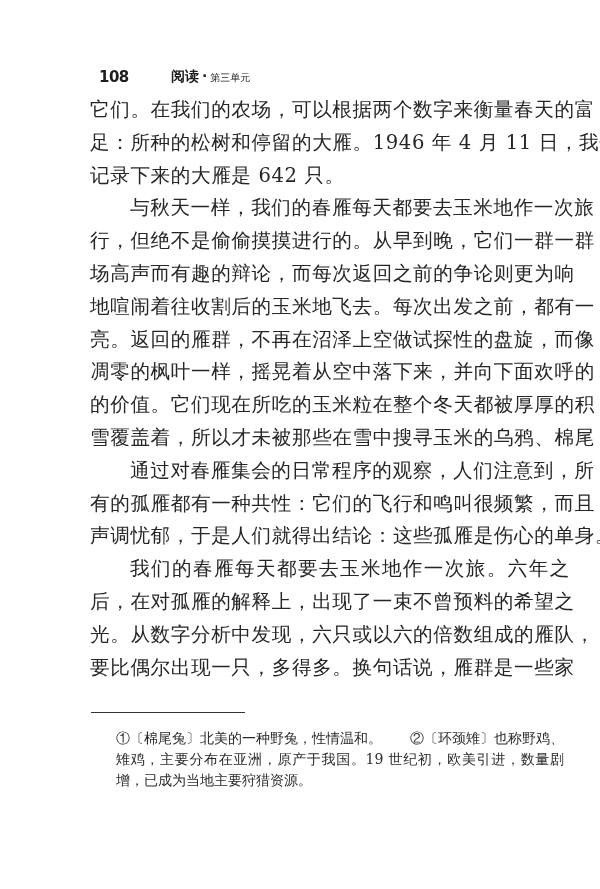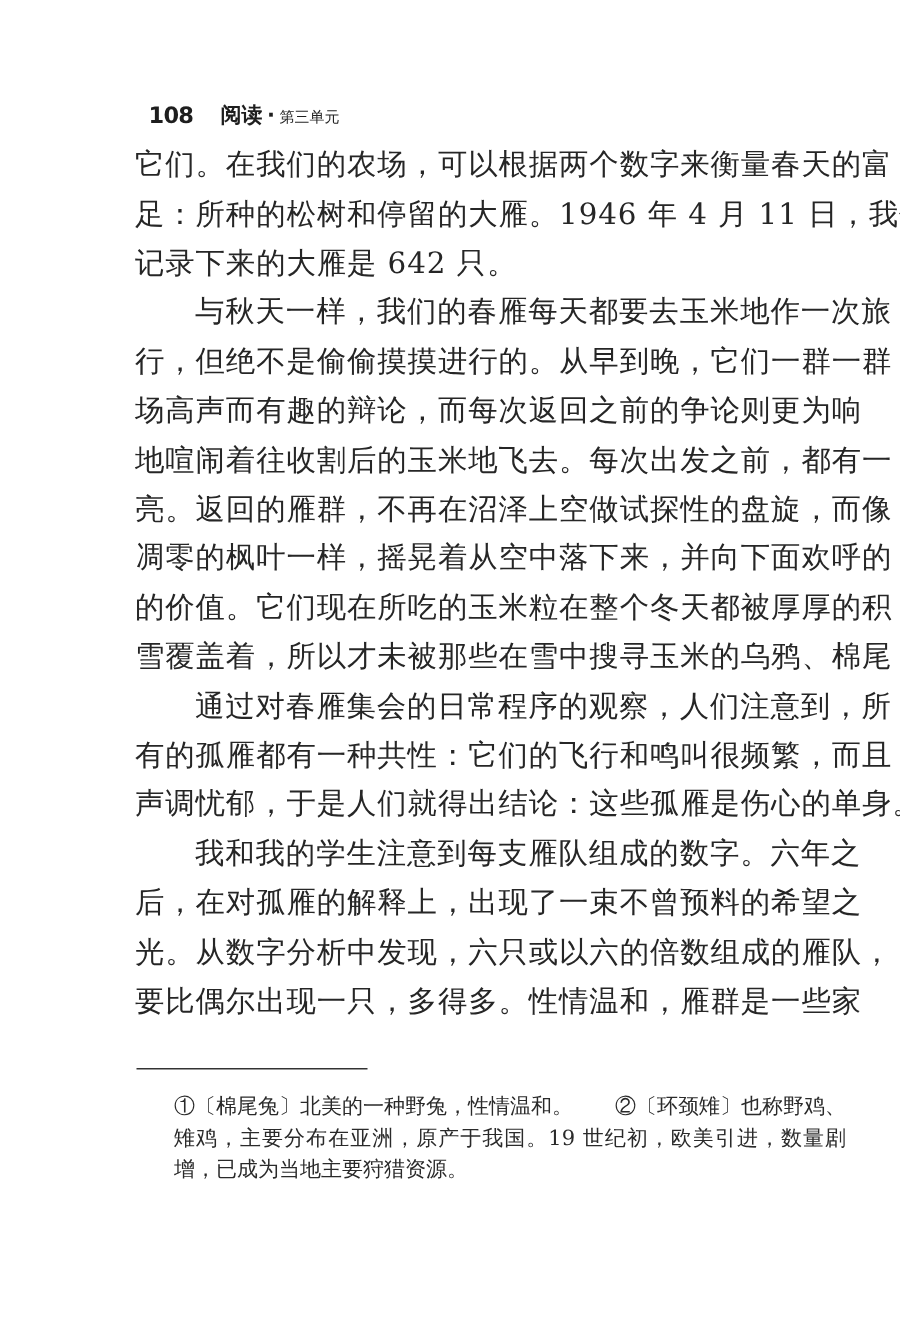--- a/index.html
+++ b/index.html
@@ -16,20 +16,21 @@
       color: #222222;
     }
     .page-header {
       position: absolute;
       left: 99px;
       top: 68px;
       display: flex;
       align-items: center;
       font-family: "DejaVu Sans", "Liberation Sans", sans-serif;
       color: #1e1e1e;
+      gap: 24px;
     }
     .page-number {
       font-size: 15px;
       font-weight: bold;
       width: 48px;
       letter-spacing: -0.5px;
     }
     .running-title {
       font-size: 14px;
       font-weight: bold;
@@ -122,24 +123,24 @@
     <div class="line">雪覆盖着，所以才未被那些在雪中搜寻玉米的乌鸦、棉尾</div>
   </div>
 
   <div>
     <div class="line indent">通过对春雁集会的日常程序的观察，人们注意到，所</div>
     <div class="line">有的孤雁都有一种共性：它们的飞行和鸣叫很频繁，而且</div>
     <div class="line last">声调忧郁，于是人们就得出结论：这些孤雁是伤心的单身。</div>
   </div>
 
   <div>
-    <div class="line indent">我和我的学生注意到每支雁队组成的数字。六年之</div>
+    <div class="line indent">我们的春雁每天都要去玉米地作一次旅。六年之</div>
     <div class="line">后，在对孤雁的解释上，出现了一束不曾预料的希望之</div>
     <div class="line">光。从数字分析中发现，六只或以六的倍数组成的雁队，</div>
-    <div class="line">要比偶尔出现一只，多得多。性情温和，雁群是一些家</div>
+    <div class="line">要比偶尔出现一只，多得多。换句话说，雁群是一些家</div>
   </div>
 </div>
 
 <div class="footnote-rule"></div>
 
 <div class="footnotes">
   <div class="fn-line">
     <span>①〔棉尾兔〕北美的一种野兔，性情温和。</span><span class="fn-gap"></span><span>②〔环颈雉〕也称野鸡、</span>
   </div>
   <div class="fn-line">雉鸡，主要分布在亚洲，原产于我国。19 世纪初，欧美引进，数量剧</div>

